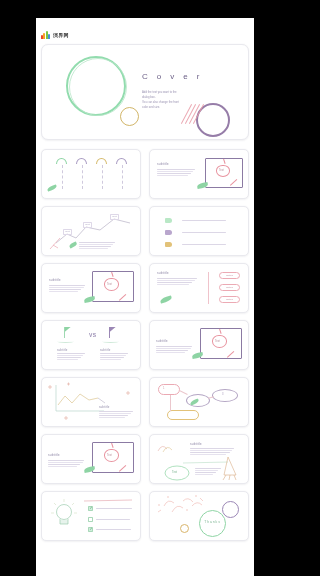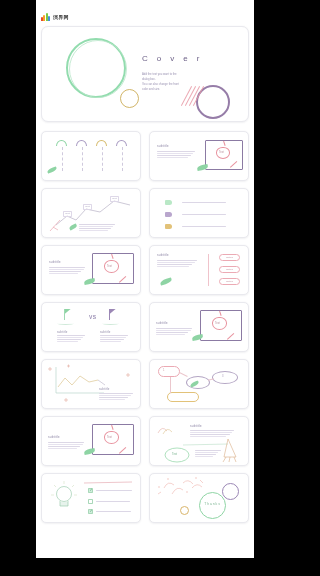--- a/index.html
+++ b/index.html
@@ -3,21 +3,21 @@
 <meta charset="utf-8">
 <style>
   * { box-sizing: border-box; margin:0; padding:0; }
   html,body { width:290px; height:576px; background:#000; overflow:hidden; }
   body { font-family:"Liberation Sans", sans-serif; }
 
   #page { position:relative; width:290px; height:576px; background:#000; }
 
   
   #sheet {
-    position:absolute; left:36px; top:0; width:218px; height:558px;
+    position:absolute; left:36px; top:18px; width:218px; height:558px;
     background:#ffffff;
   }
 
   
   #brand { position:absolute; left:5px; top:12px; display:flex; align-items:center; gap:3px; }
   .logo-mark { width:9px; height:9px; position:relative; }
   .logo-mark i { position:absolute; bottom:0; width:2px; border-radius:1px 1px 0 0; display:block; }
   .brand-text { font-size:5px; color:#3a3a3a; letter-spacing:.2px; white-space:nowrap; font-weight:700; }
 
   

